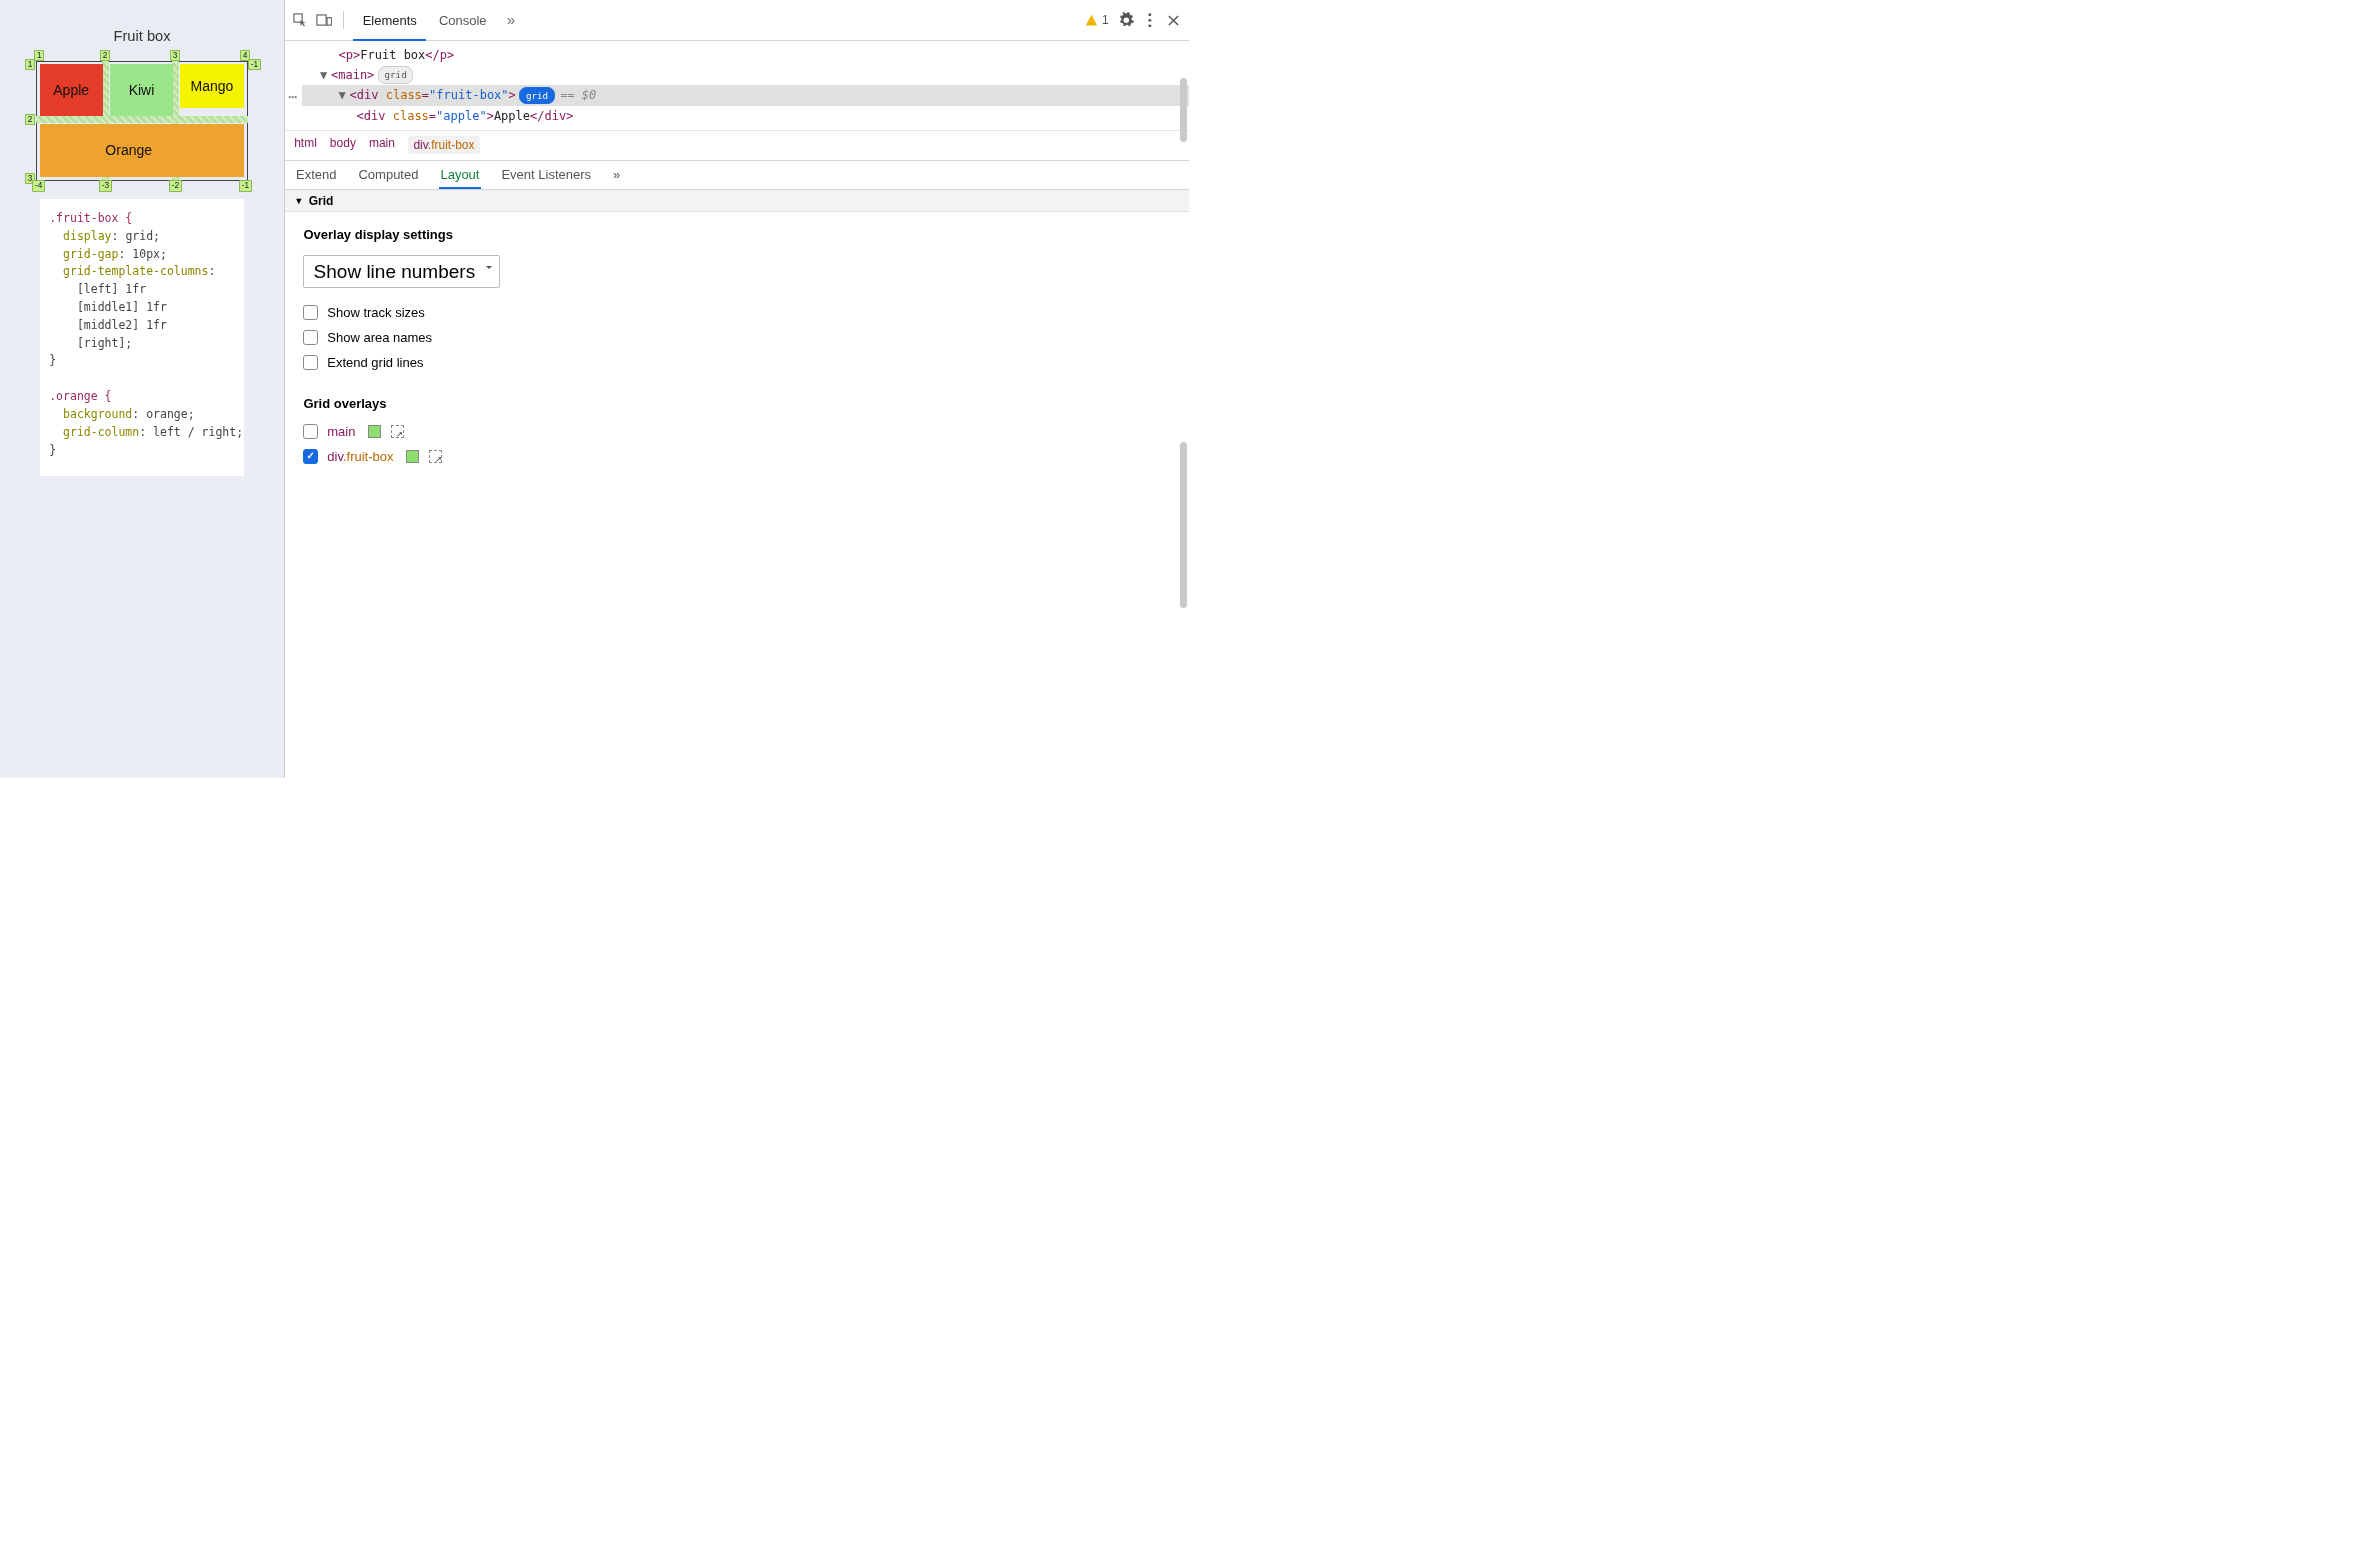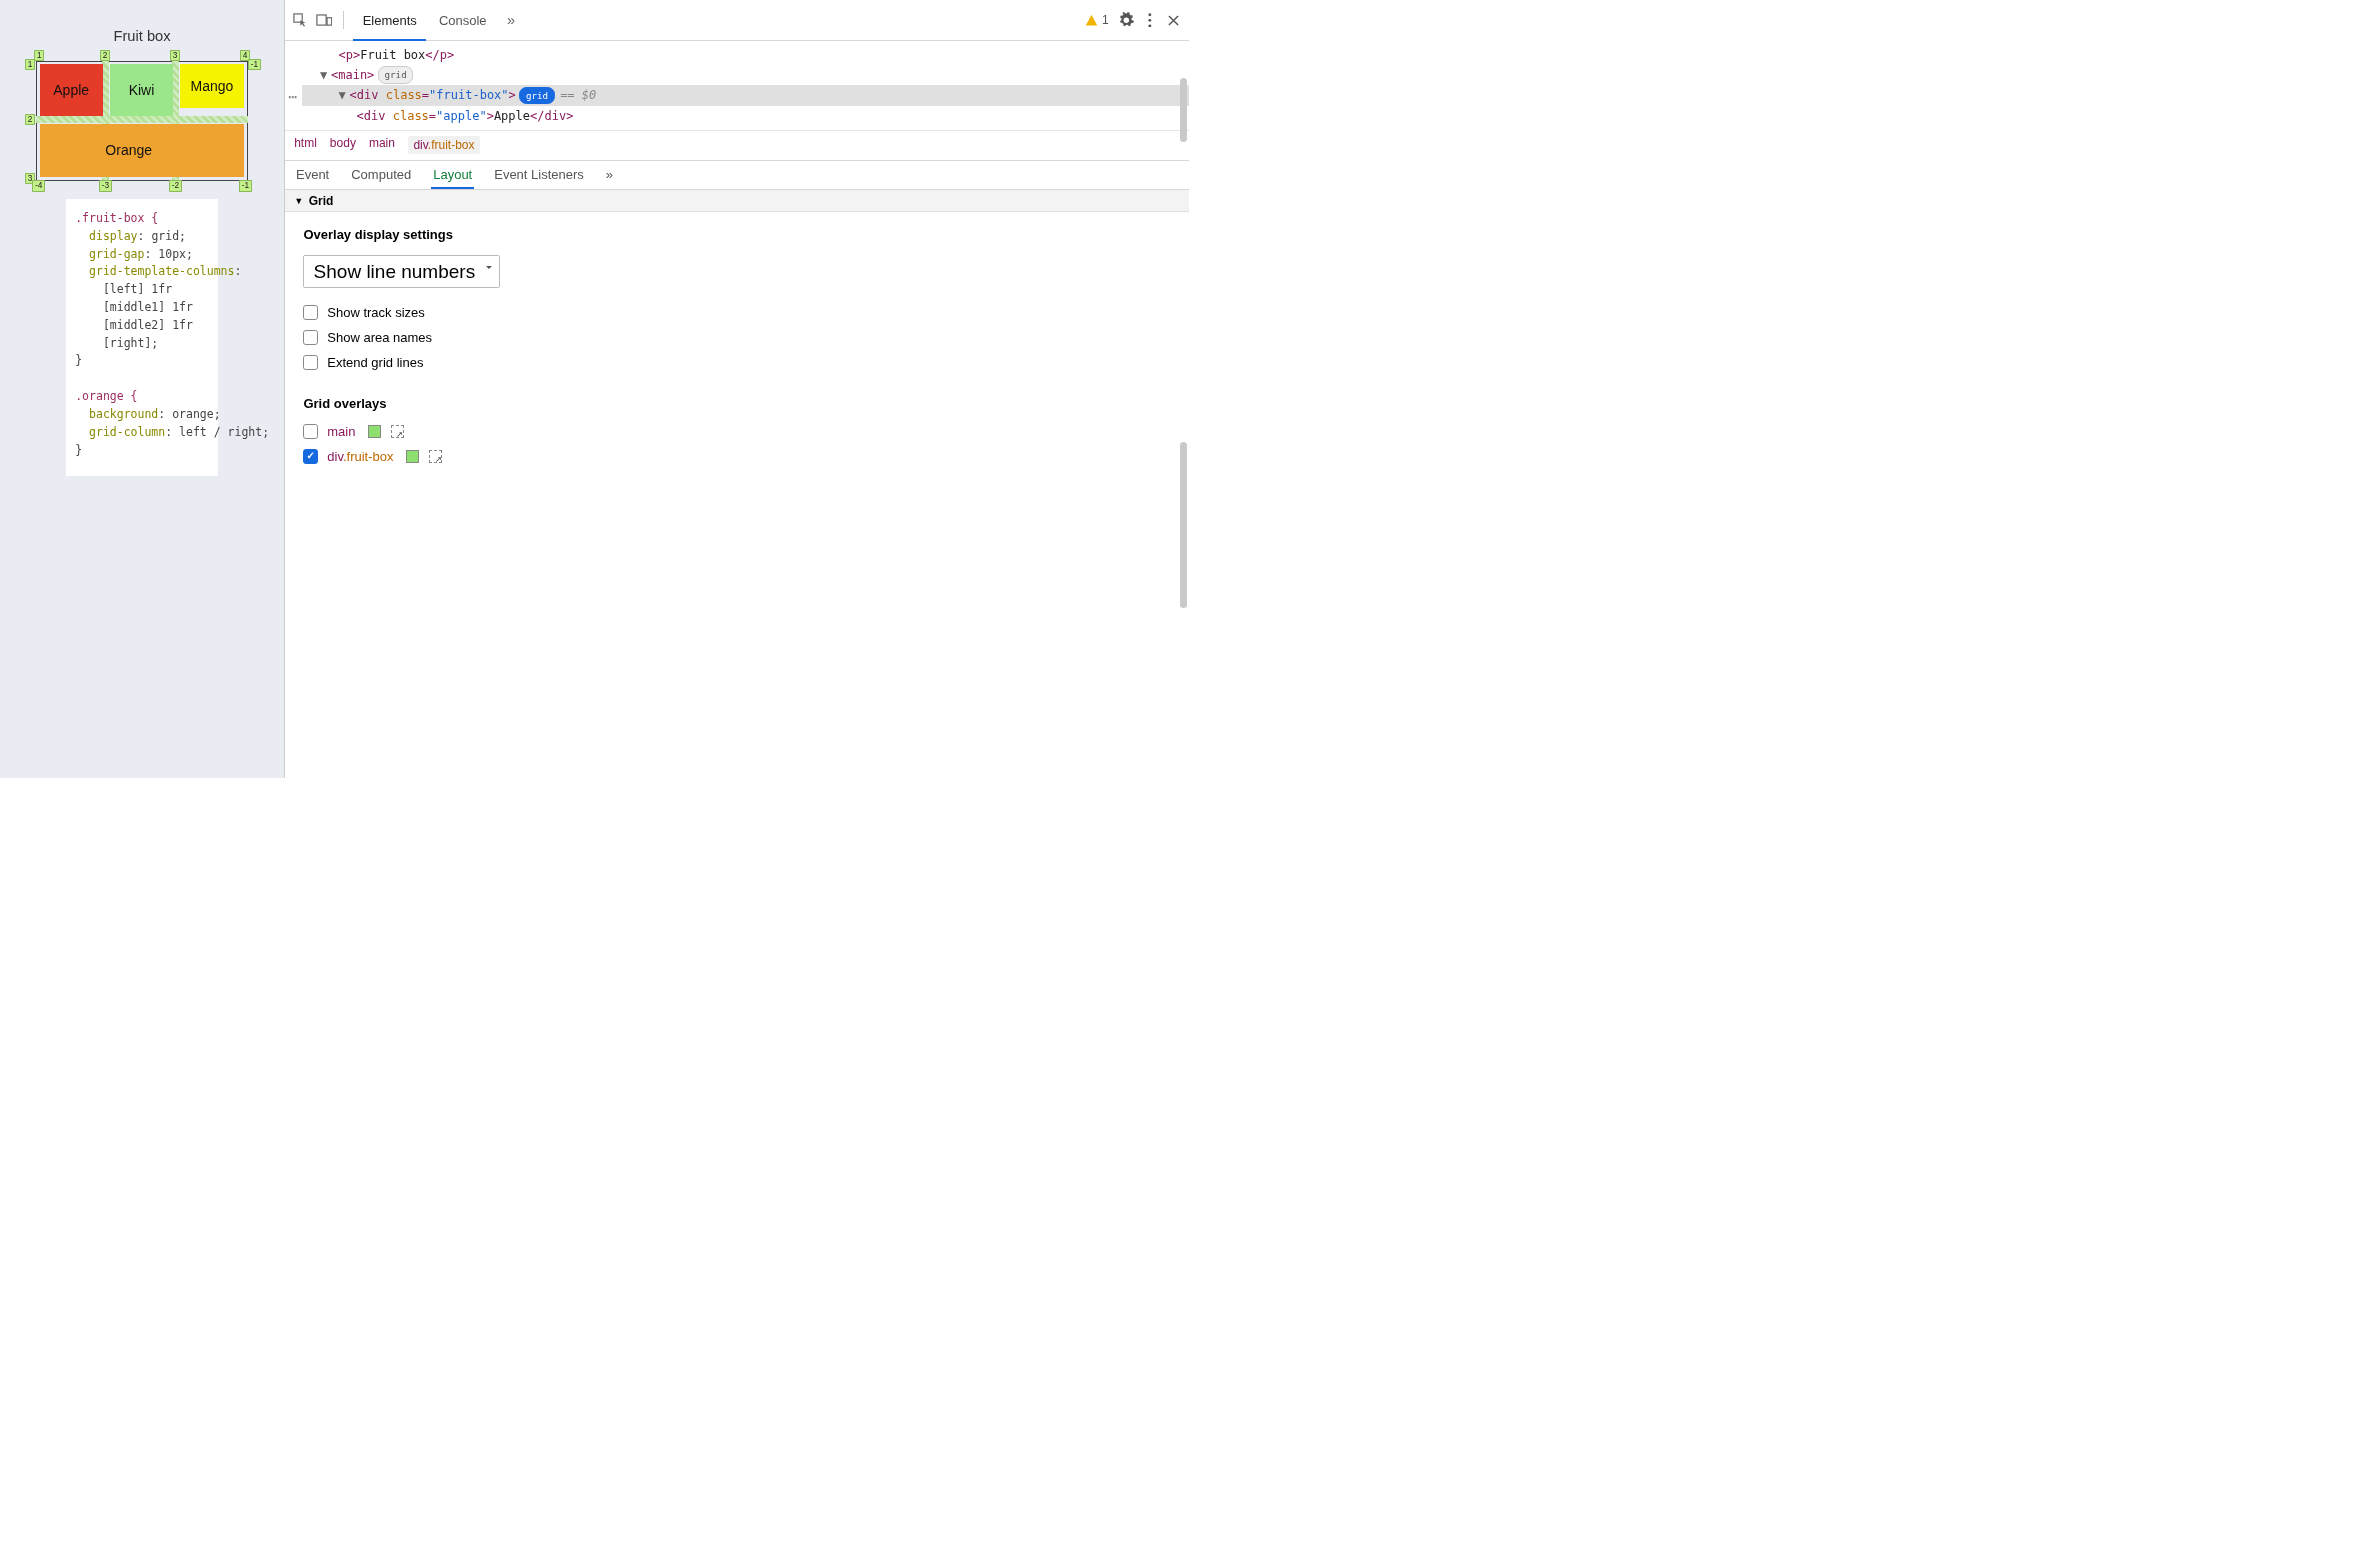--- a/index.html
+++ b/index.html
@@ -79,21 +79,21 @@
 .ln-left-2 { top: 53px; left: -11px; }
 .ln-left-3 { top: 112px; left: -11px; }
 .ln-bot-n4 { bottom: -11px; left: -3.7px; }
 .ln-bot-n3 { bottom: -11px; left: 63px; }
 .ln-bot-n2 { bottom: -11px; left: 133px; }
 .ln-bot-n1 { bottom: -11px; left: 203px; }
 .ln-right-top-n1 { top: -1.8px; right: -13px; }
 
 .code-block {
   background: #fff;
-  width: 152px;
+  width: 204px;
   margin-top: 18.4px;
   margin-left: 0;
   padding: 11px 9.2px 16.6px 9.2px;
   font-family: "Menlo", "Consolas", monospace;
   font-size: 11.5px;
   line-height: 1.55;
   color: #444;
   white-space: pre;
 }
 .code-block .sel { color: #9b2e5f; }
@@ -316,21 +316,21 @@
     </div>
 
     <div class="crumbs">
       <span>html</span>
       <span>body</span>
       <span>main</span>
       <span class="active"><span>div</span><span class="cls">.fruit-box</span></span>
     </div>
 
     <div class="styles-tabs">
-      <div class="stab">Event</div>
+      <div class="stab">Extend</div>
       <div class="stab">Computed</div>
       <div class="stab active">Layout</div>
       <div class="stab">Event Listeners</div>
       <div class="stab">»</div>
     </div>
 
     <div class="section-head">
       <span class="tri">▼</span>
       <span>Grid</span>
     </div>

